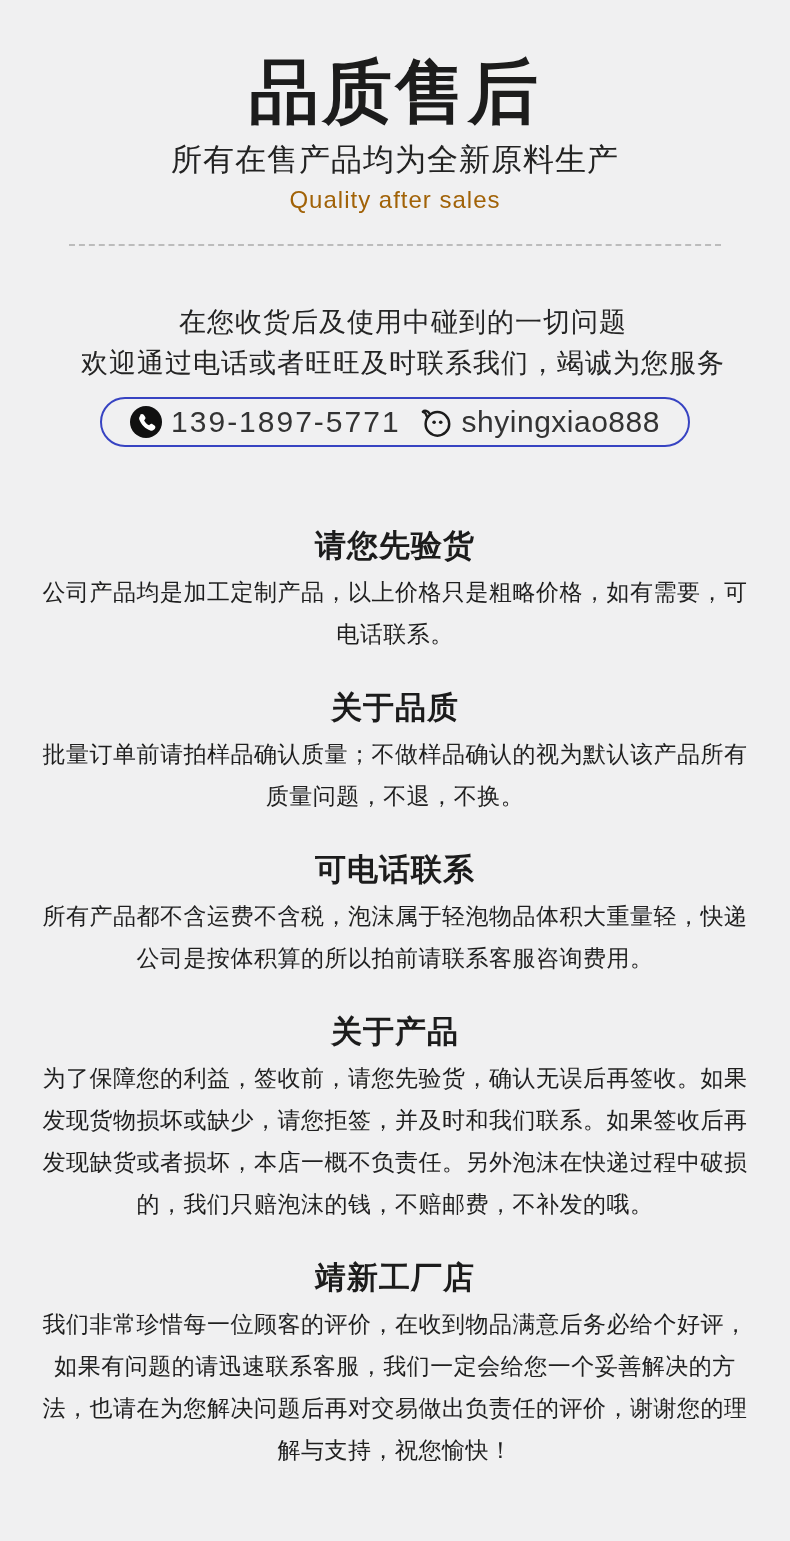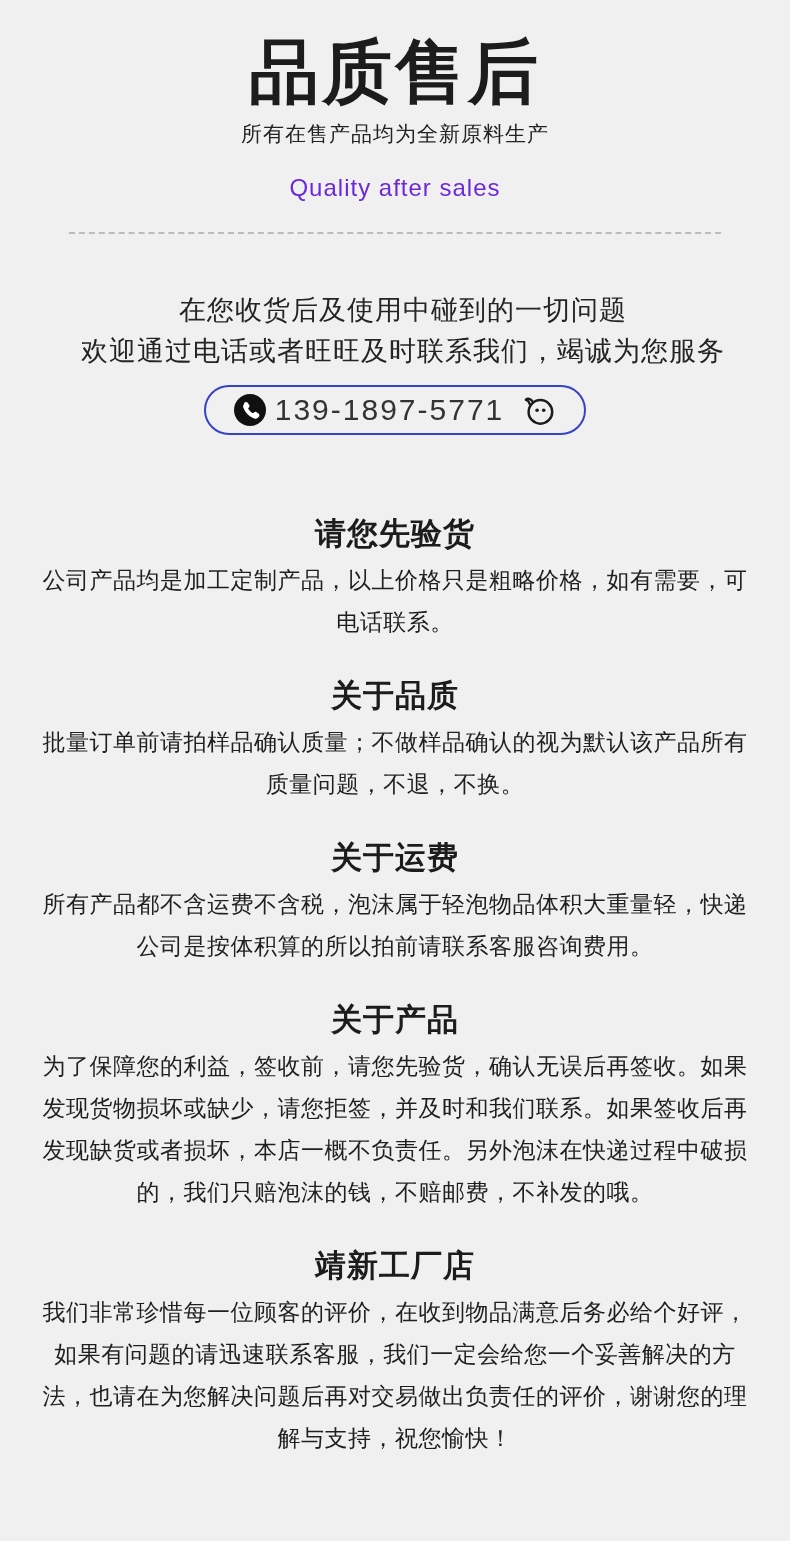--- a/index.html
+++ b/index.html
@@ -8,49 +8,50 @@
     width: 790px;
     font-family: "Liberation Sans", "DejaVu Sans", sans-serif;
     color: #222;
   }
   .page {
     width: 790px;
     min-height: 1541px;
     background: #f0f0f1;
     overflow: hidden;
   }
-  .header { padding-top: 30px; text-align: center; }
+  .header { padding-top: 50px; text-align: center; }
   .title {
     font-size: 70px;
     line-height: 84px;
     font-weight: 900;
     letter-spacing: 3px;
     color: #1c1c1c;
   }
   .store {
     margin-top: 10px;
     font-size: 36px;
     line-height: 38px;
     font-weight: 700;
     color: #1e1e1e;
     letter-spacing: 2px;
   }
   .tagline {
-    font-size: 21px;
+    margin-top: 6px;
+    font-size: 31px;
     line-height: 40px;
     font-weight: 500;
     color: #222;
     letter-spacing: 1px;
   }
   .subtitle-en {
-    margin-top: 19px;
+    margin-top: 5px;
     font-size: 24px;
     line-height: 30px;
     font-weight: 400;
-    color: #6d28d9;
+    color: #a16207;
     letter-spacing: 1px;
   }
   .divider {
     width: 652px;
     margin: 29px auto 0 auto;
     border-top: 2px dashed #bcbcbc;
     height: 0;
   }
   .intro {
     margin-top: 56px;
@@ -133,34 +134,35 @@
     </span>
     <span class="contact-group">
       <span class="icon">
         <svg width="34" height="34" viewBox="0 0 36 36" aria-hidden="true">
           <circle cx="19.5" cy="20" r="12.5" fill="none" stroke="#1c1c1c" stroke-width="2.6"></circle>
           <circle cx="16" cy="18.2" r="1.9" fill="#1c1c1c"></circle>
           <circle cx="23" cy="18.2" r="1.9" fill="#1c1c1c"></circle>
           <path d="M11.5 9.6 C9.5 5.8, 5.8 5.2, 4 7.2 C6.2 7.6, 7.6 9.4, 8.2 11.8" fill="none" stroke="#1c1c1c" stroke-width="2.4" stroke-linecap="round" stroke-linejoin="round"></path>
         </svg>
       </span>
+      <span class="ww-id">shyingxiao888</span>
     </span>
   </div>
 
   <main class="sections">
     <section class="section">
       <h2 class="section-title">请您先验货</h2>
       <p class="section-body">公司产品均是加工定制产品，以上价格只是粗略价格，如有需要，可电话联系。</p>
     </section>
     <section class="section">
       <h2 class="section-title">关于品质</h2>
       <p class="section-body">批量订单前请拍样品确认质量；不做样品确认的视为默认该产品所有质量问题，不退，不换。</p>
     </section>
     <section class="section">
-      <h2 class="section-title">关于运费</h2>
+      <h2 class="section-title">可电话联系</h2>
       <p class="section-body">所有产品都不含运费不含税，泡沫属于轻泡物品体积大重量轻，快递公司是按体积算的所以拍前请联系客服咨询费用。</p>
     </section>
     <section class="section">
       <h2 class="section-title">关于产品</h2>
       <p class="section-body">为了保障您的利益，签收前，请您先验货，确认无误后再签收。如果发现货物损坏或缺少，请您拒签，并及时和我们联系。如果签收后再发现缺货或者损坏，本店一概不负责任。另外泡沫在快递过程中破损的，我们只赔泡沫的钱，不赔邮费，不补发的哦。</p>
     </section>
     <section class="section">
       <h2 class="section-title">靖新工厂店</h2>
       <p class="section-body">我们非常珍惜每一位顾客的评价，在收到物品满意后务必给个好评，如果有问题的请迅速联系客服，我们一定会给您一个妥善解决的方法，也请在为您解决问题后再对交易做出负责任的评价，谢谢您的理解与支持，祝您愉快！</p>
     </section>

